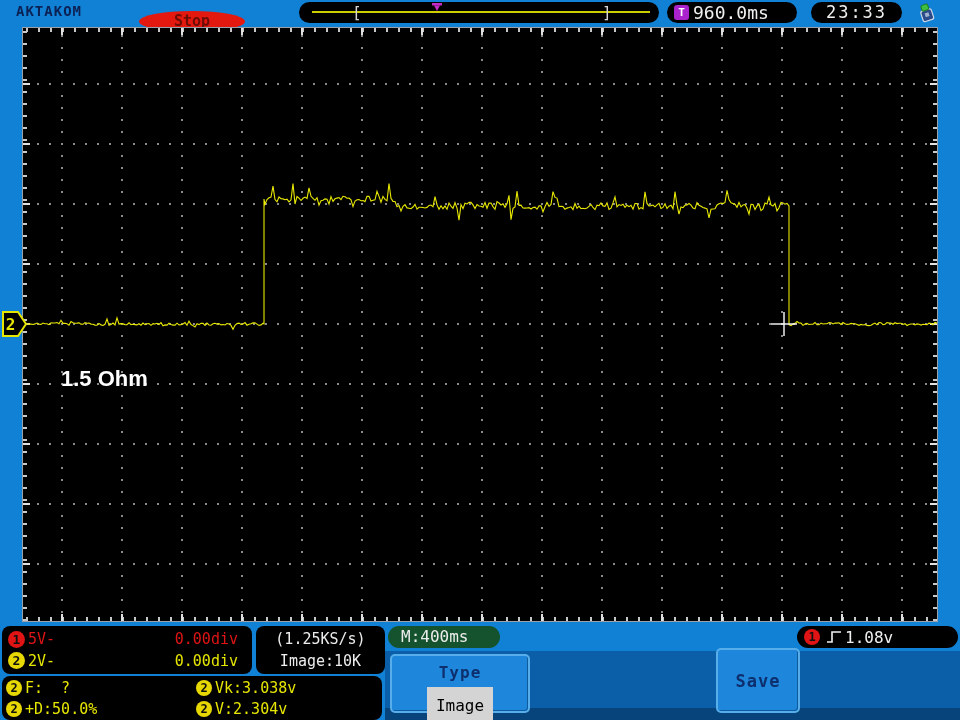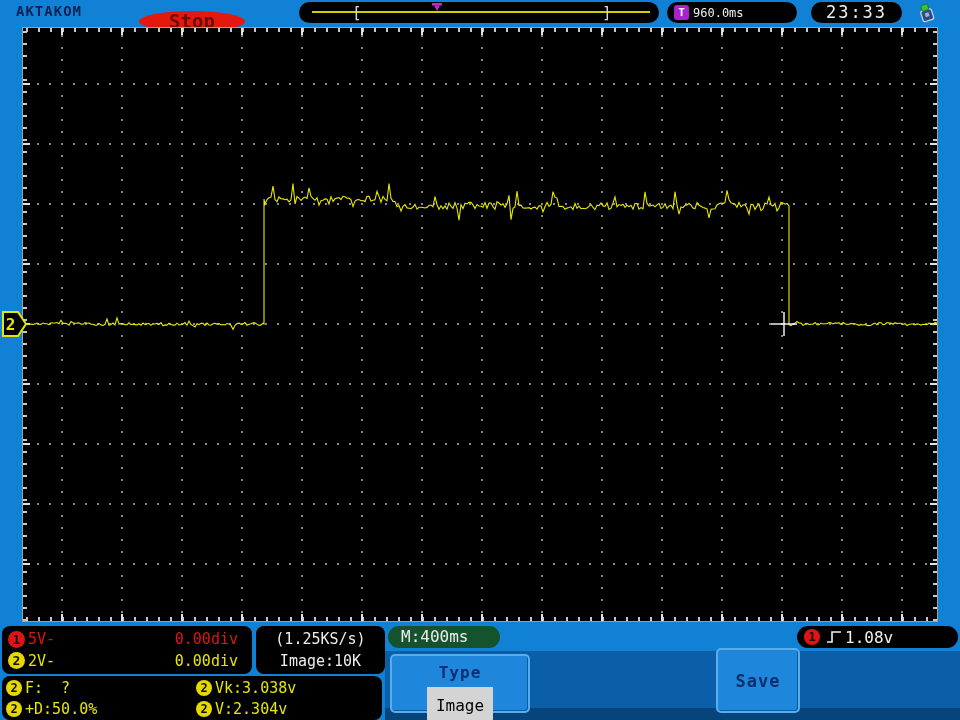--- a/index.html
+++ b/index.html
@@ -7,32 +7,32 @@
     width:960px;height:720px;position:relative;overflow:hidden;
     background:#1181d6;
     font-family:"DejaVu Sans Mono", monospace;
     -webkit-font-smoothing:none;
   }
   .abs{position:absolute;}
 
   
   .brand{left:16px;top:3px;font-size:14px;font-weight:bold;color:#0c2153;letter-spacing:1px;}
   .stop-pill{left:139px;top:11px;width:106px;height:21px;background:#e3180f;border-radius:50%;
-    text-align:center;line-height:21px;font-size:19px;font-weight:bold;color:#6b0d05;}
+    text-align:center;line-height:21px;font-size:15px;font-weight:bold;color:#6b0d05;}
   .trigbar{left:299px;top:2px;width:360px;height:21px;background:#000;border-radius:11px;}
   .trigbar-line{position:absolute;left:13px;right:9px;top:9px;height:2px;background:#cfcf00;}
   .bracket{position:absolute;top:0;color:#d4d4d4;font-size:16px;line-height:21px;}
   .bracket-l{left:53px;}
   .bracket-r{left:303px;}
   .t-pointer{position:absolute;left:132px;top:1px;width:12px;height:9px;}
   .time-pill{left:667px;top:2px;width:130px;height:21px;background:#000;border-radius:11px;
     display:flex;align-items:center;padding-left:7px;box-sizing:border-box;gap:4px;}
   .t-icon{width:15px;height:15px;background:#aa22cc;border-radius:3px;color:#fff;
     font-size:11px;font-weight:bold;text-align:center;line-height:15px;flex:0 0 auto;}
-  .time-text{color:#f0f0f0;font-size:12px;}
+  .time-text{color:#f0f0f0;font-size:18px;}
   .clock-pill{left:811px;top:2px;width:91px;height:21px;background:#000;border-radius:11px;
     text-align:center;line-height:21px;color:#f0f0f0;font-size:17px;letter-spacing:2px;}
   .usb-icon{left:914px;top:1px;width:24px;height:24px;}
 
   
   .screen{left:22px;top:27px;width:916px;height:595px;background:#000;
     border:1px solid #9aa0a8;box-sizing:border-box;}
   .graticule{position:absolute;left:0;top:0;right:0;bottom:0;
     background-image:
       radial-gradient(circle,#8a8a8a 1px,transparent 1.4px),
@@ -155,20 +155,21 @@
     <line id="cross-h" stroke="#ffffff" stroke-width="1.4" x1="748" x2="774" y1="296" y2="296"></line>
     <line id="cross-v" stroke="#ffffff" stroke-width="1.4" x1="761" x2="761" y1="284" y2="308"></line>
   </svg>
 
   <svg class="ch2-marker" viewBox="0 0 25 26">
     <polygon points="1,1 16,1 24,13 16,25 1,25" fill="#000" stroke="#e6e600" stroke-width="2"></polygon>
     <text x="8.5" y="19" fill="#e6e600" font-size="16" font-weight="bold" font-family="DejaVu Sans Mono, monospace" text-anchor="middle">2</text>
   </svg>
 
   <div class="annotation">
+    <div>1.5 Ohm</div>
   </div>
 </div>
 
 <div class="abs ch-box">
   <div class="ch-row ch-red">
     <span class="chip chip-red">1</span>
     <span>5V-</span>
     <span class="ch-val">0.00div</span>
   </div>
   <div class="ch-row ch-yel">

